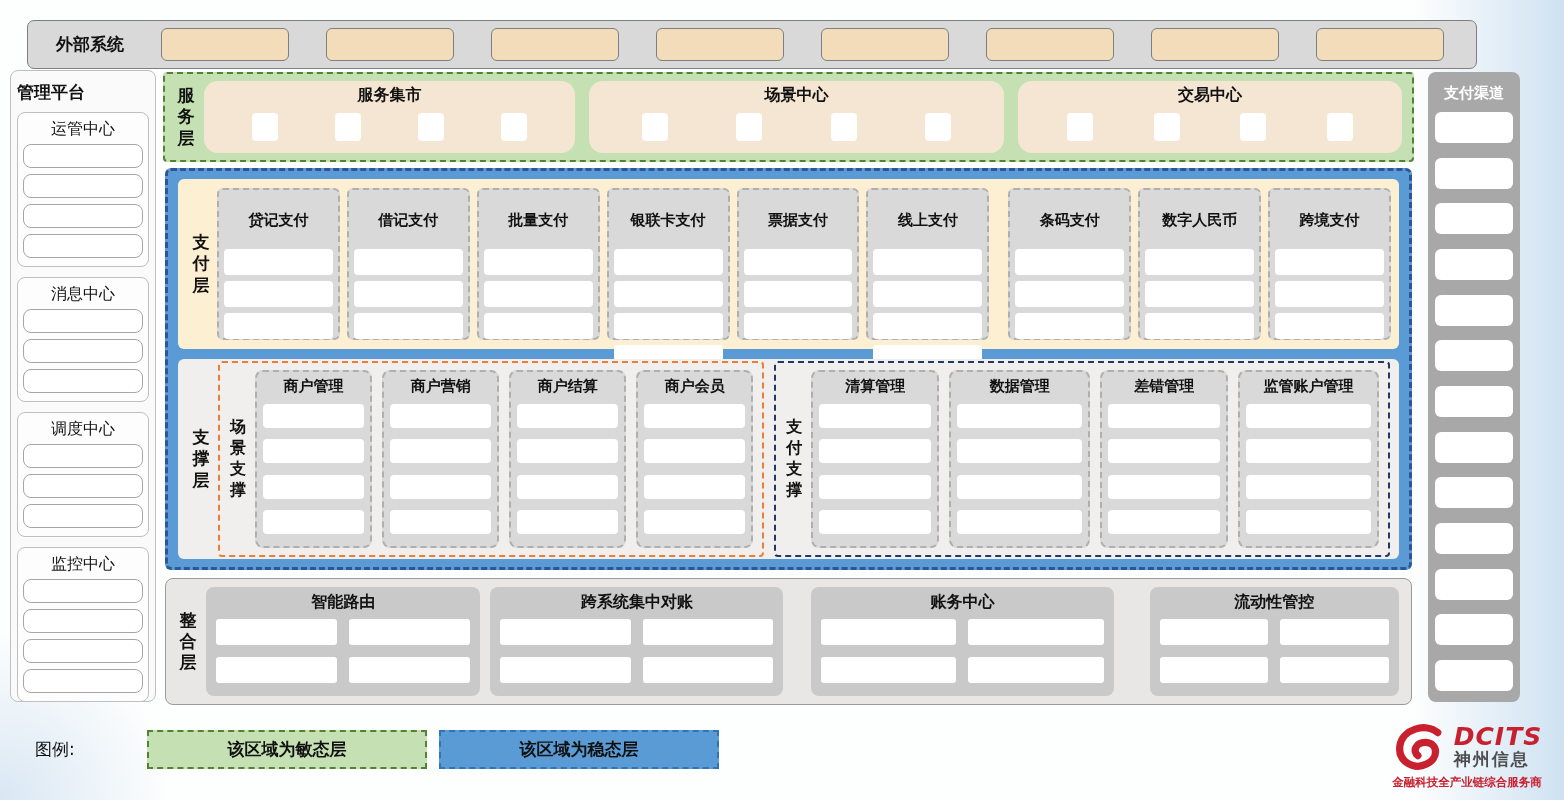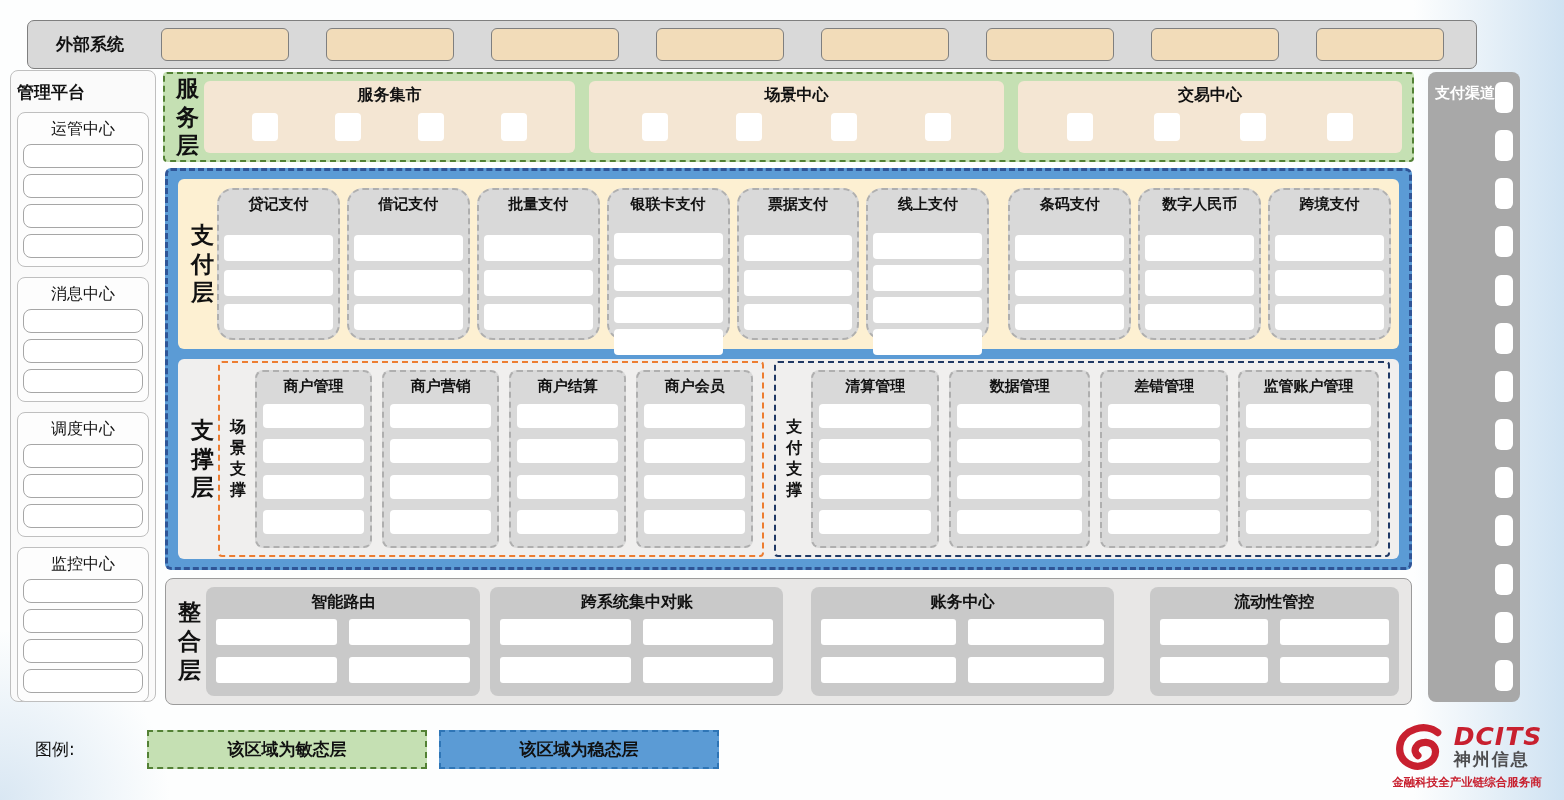--- a/index.html
+++ b/index.html
@@ -24,44 +24,44 @@
   .mgmt { position:absolute; left:10px; top:70px; width:146px; height:632px;
     background:#fafafa; border:1px solid #bfbfbf; border-radius:8px; display:flex; flex-direction:column; padding:5px 6px 8px; }
   .mgmt-title { font-weight:bold; font-size:17px; text-align:left; padding:5px 0 8px; }
   .mgmt-sections { flex:1; display:flex; flex-direction:column; gap:10px; }
   .mgmt-section { border:1px solid #bfbfbf; border-radius:8px; background:#fdfdfd; padding:3px 5px 8px; flex:1; display:flex; flex-direction:column; }
   .sec-title { font-weight:normal; font-size:16px; text-align:center; padding:3px 0 4px; }
   .sec-items { display:flex; flex-direction:column; flex:1; justify-content:space-evenly; gap:6px; }
   .chip.white { background:#fff; border:1px solid #a6a6a6; border-radius:8px; height:24px; font-size:14px; }
 
   
-  .vlabel { font-weight:bold; font-size:23px; width:20px; line-height:1.25; word-break:break-all; text-align:center; }
+  .vlabel { font-weight:bold; font-size:17px; width:20px; line-height:1.25; word-break:break-all; text-align:center; }
 
   
   .service { position:absolute; left:163px; top:72px; width:1251px; height:90px;
     background:#c5e0b3; border:2px dashed #538135; border-radius:4px; display:flex; align-items:center; }
   .service > .vlabel { margin:0 8px 0 11px; }
   .service-groups { flex:1; display:flex; gap:14px; margin-right:10px; height:72px; }
-  .svc-group { background:#f4e6d3; border-radius:6px; padding:2px 24px 6px; display:flex; flex-direction:column; }
+  .svc-group { background:#f4e6d3; border-radius:14px; padding:2px 24px 6px; display:flex; flex-direction:column; }
   .service-groups > div:nth-of-type(1) { flex:370 1 0; }
   .service-groups > div:nth-of-type(2) { flex:420 1 0; }
   .service-groups > div:nth-of-type(3) { flex:385 1 0; }
   .g-title { font-weight:bold; font-size:16px; text-align:center; height:23px; line-height:23px; }
   .g-items { flex:1; display:flex; align-items:center; justify-content:space-around; gap:10px; }
   .chip.gbtn { background:#fff; border-radius:4px; height:28px; padding:0 13px; font-size:13px; }
 
   
   .stable { position:absolute; left:165px; top:168px; width:1247px; height:402px;
     background:#5b9bd5; border:3px dashed #2f5597; border-radius:6px; }
 
   
   .pay-panel { position:absolute; left:10px; top:8px; right:10px; height:170px; background:#fdf0d2; border-radius:6px; display:flex; align-items:center; }
   .pay-panel > .vlabel { margin:0 6px 0 13px; }
   .pay-cols { flex:1; display:flex; align-items:stretch; gap:7px; margin:8px 8px 8px 0; height:152px; }
-  .pay-col { background:#d9d9d9; border:2px dashed #afafaf; border-radius:16px; padding:2px 5px 6px; display:flex; flex-direction:column; flex:100 1 0;gap:16px; }
+  .pay-col { background:#d9d9d9; border:2px dashed #afafaf; border-radius:6px; padding:18px 5px 6px; display:flex; flex-direction:column; flex:100 1 0;gap:16px; }
   .pay-cols > div:nth-of-type(7) { margin-left:12px; }
   .p-title { font-weight:bold; font-size:15px; text-align:center; height:25px; line-height:25px; white-space:nowrap; }
   .p-items { flex:1; display:grid; grid-template-columns:1fr; gap:6px; align-content:space-evenly; }
   .chip.pbtn { background:#fff; border-radius:4px; height:26px; font-size:13px; }
 
   
   .sup-panel { position:absolute; left:10px; top:188px; right:10px; bottom:8px; background:#f0efee; border-radius:6px; display:flex; align-items:center; }
   .sup-panel > .vlabel { margin:0 7px 0 13px; }
   .sup-box { border-radius:4px; height:196px; display:flex; align-items:center; }
   .scenario-box { border:2px dashed #ed7d31; flex:548 1 0; margin-right:10px; }
@@ -86,21 +86,21 @@
   .int-groups > div:nth-of-type(1) { flex:275 1 0; }
   .int-groups > div:nth-of-type(2) { flex:295 1 0; }
   .int-groups > div:nth-of-type(3) { flex:305 1 0; margin-left:18px; }
   .int-groups > div:nth-of-type(4) { flex:248 1 0; margin-left:26px; }
   .i-title { font-weight:bold; font-size:16px; text-align:center; height:25px; line-height:25px; }
   .i-items { flex:1; display:grid; grid-template-columns:1fr 1fr; gap:8px 12px; align-content:space-evenly; }
   .chip.ibtn { background:#fff; border-radius:3px; height:26px; font-size:13.5px; }
 
   
   .channels { position:absolute; left:1428px; top:72px; width:92px; height:630px;
-    background:#a8a8a8; border-radius:8px; display:flex; padding:5px 7px 11px; }
+    background:#a8a8a8; border-radius:8px; display:flex; flex-direction:column; padding:5px 7px 11px; }
   .ch-title { color:#fff; font-weight:bold; font-size:15px; text-align:center; padding:7px 0 4px; white-space:nowrap; }
   .ch-items { flex:1; display:flex; flex-direction:column; justify-content:space-between; margin-top:5px; }
   .chip.chbtn { background:#fff; border-radius:6px; height:31px; font-size:13px; }
 
   
   .legend { position:absolute; left:35px; top:730px; display:flex; align-items:center; }
   .legend-label { font-size:17px; width:112px; }
   .legend-box { width:280px; height:39px; display:flex; align-items:center; justify-content:center; font-weight:bold; font-size:17px; margin-right:12px; }
   .legend-green { background:#c5e0b3; border:2px dashed #538135; }
   .legend-blue  { background:#5b9bd5; border:2px dashed #2e75b6; }

